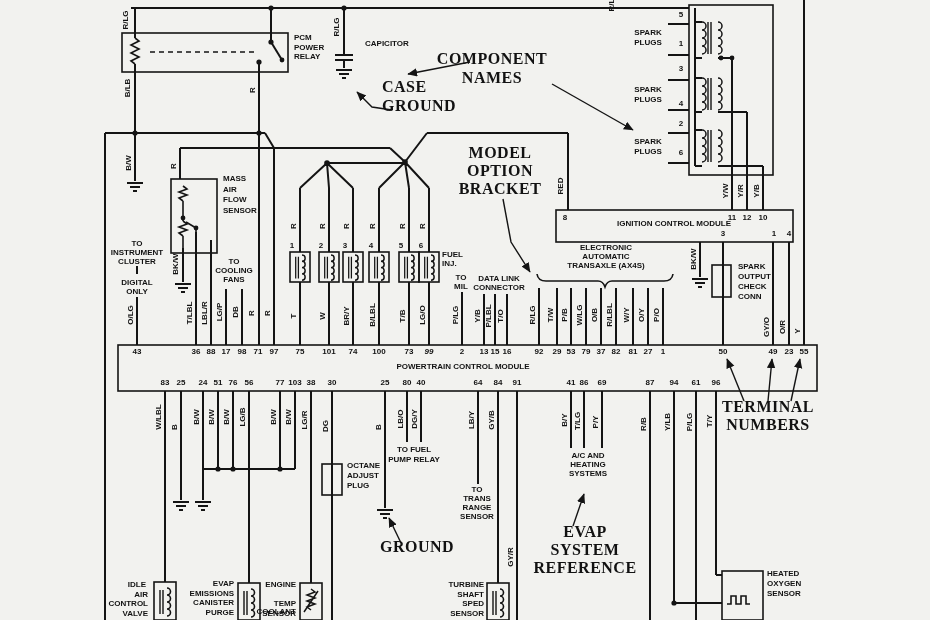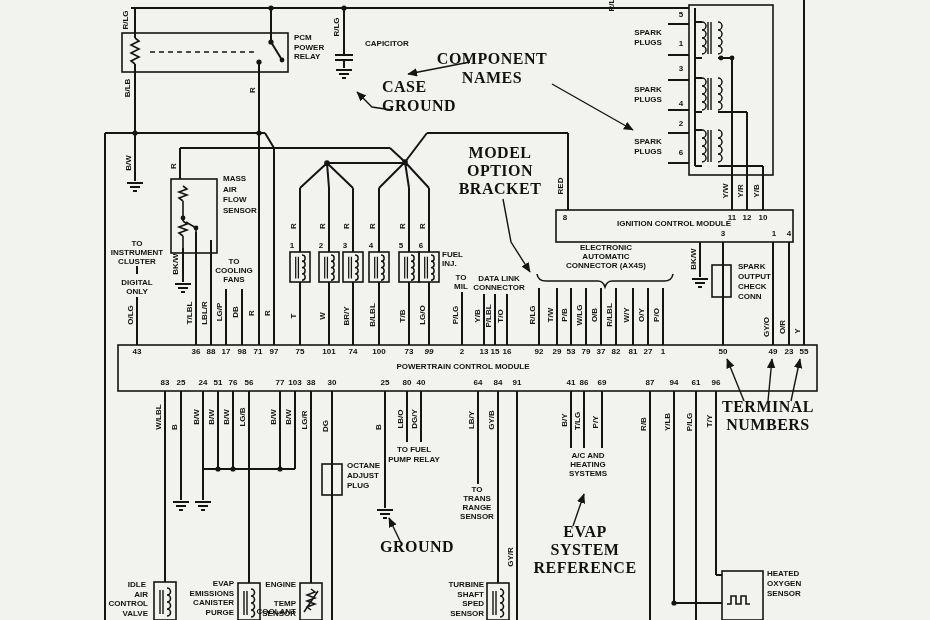--- a/index.html
+++ b/index.html
@@ -177,21 +177,21 @@
     <div class="t ctr" style="left: 234px; top: 267px; text-align: center;">COOLING</div>
     <div class="t ctr" style="left: 234px; top: 276px;">FANS</div>
     <div class="t " style="left: 442px; top: 251px;">FUEL</div>
     <div class="t " style="left: 442px; top: 260px;">INJ.</div>
     <div class="t ctr" style="left: 461px; top: 274px;">TO</div>
     <div class="t ctr" style="left: 461px; top: 283px;">MIL</div>
     <div class="t ctr" style="left: 499px; top: 275px;">DATA LINK</div>
     <div class="t ctr" style="left: 499px; top: 284px;">CONNECTOR</div>
     <div class="t ctr" style="left: 606px; top: 244px;">ELECTRONIC</div>
     <div class="t ctr" style="left: 606px; top: 253px;">AUTOMATIC</div>
-    <div class="t ctr" style="left: 606px; top: 262px;">CONNECTOR (AX4S)</div>
+    <div class="t ctr" style="left: 606px; top: 262px;">TRANSAXLE (AX4S)</div>
     <div class="t " style="left: 738px; top: 263px;">SPARK</div>
     <div class="t " style="left: 738px; top: 273px;">OUTPUT</div>
     <div class="t " style="left: 738px; top: 283px;">CHECK</div>
     <div class="t " style="left: 738px; top: 293px;">CONN</div>
     <div class="t r" style="left: 146px; top: 581px;">IDLE</div>
     <div class="t r" style="left: 148px; top: 590.7px;">AIR</div>
     <div class="t r" style="left: 148px; top: 600.4px;">CONTROL</div>
     <div class="t r" style="left: 148px; top: 610.1px;">VALVE</div>
     <div class="t r" style="left: 234px; top: 580px;">EVAP</div>
     <div class="t r" style="left: 234px; top: 589.7px;">EMISSIONS</div>

